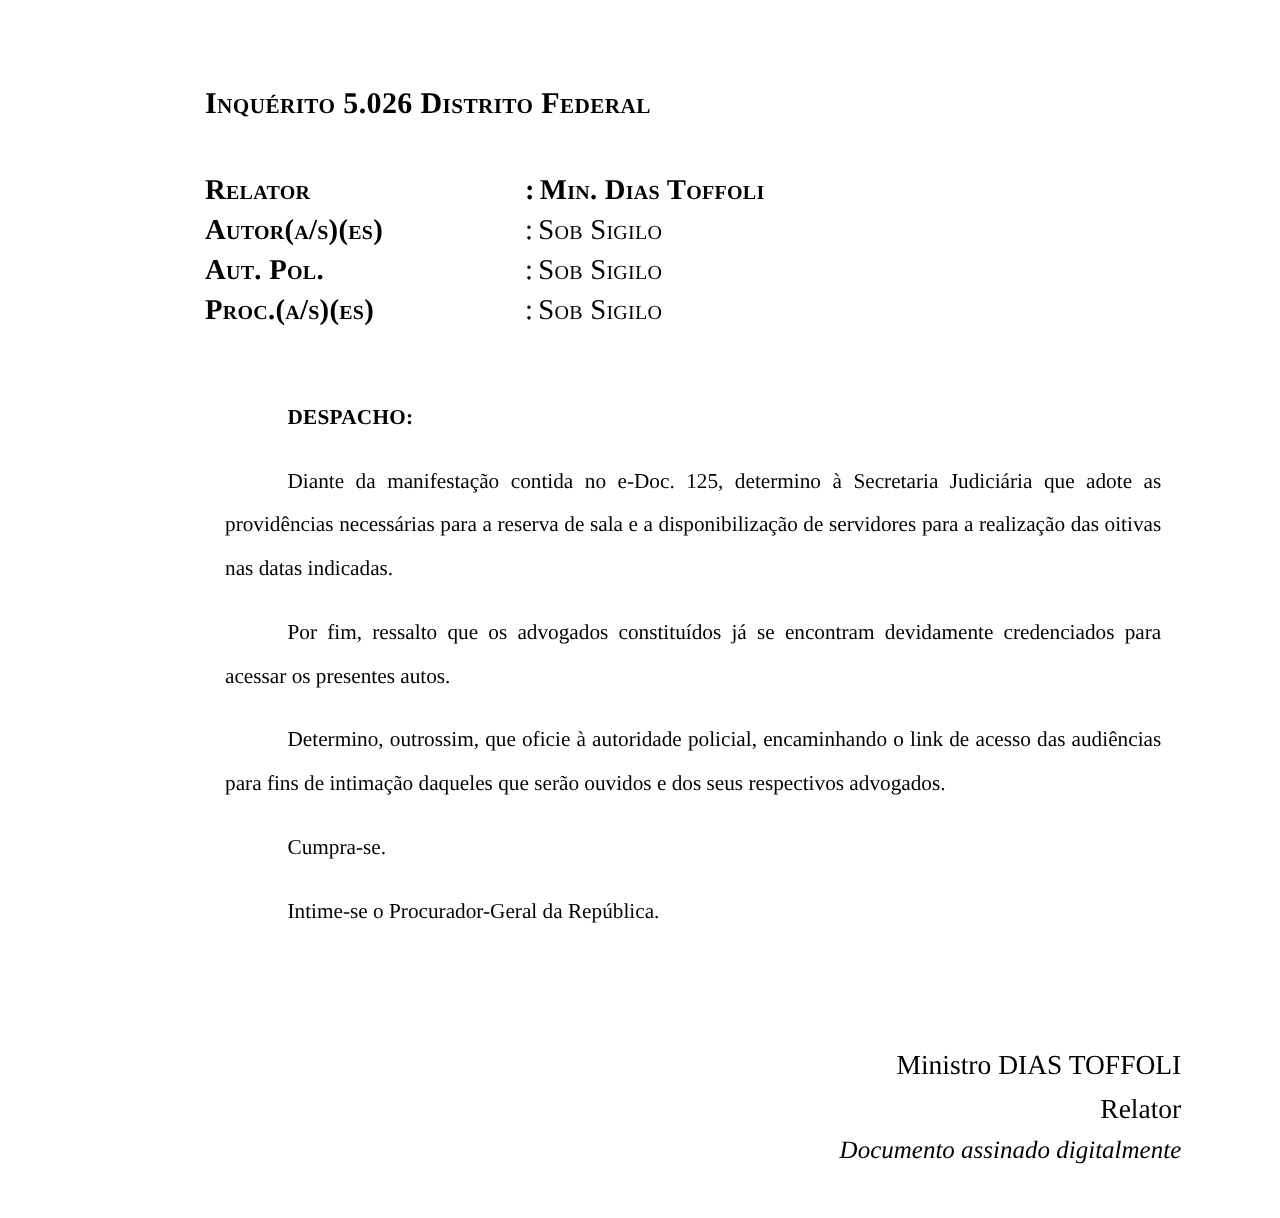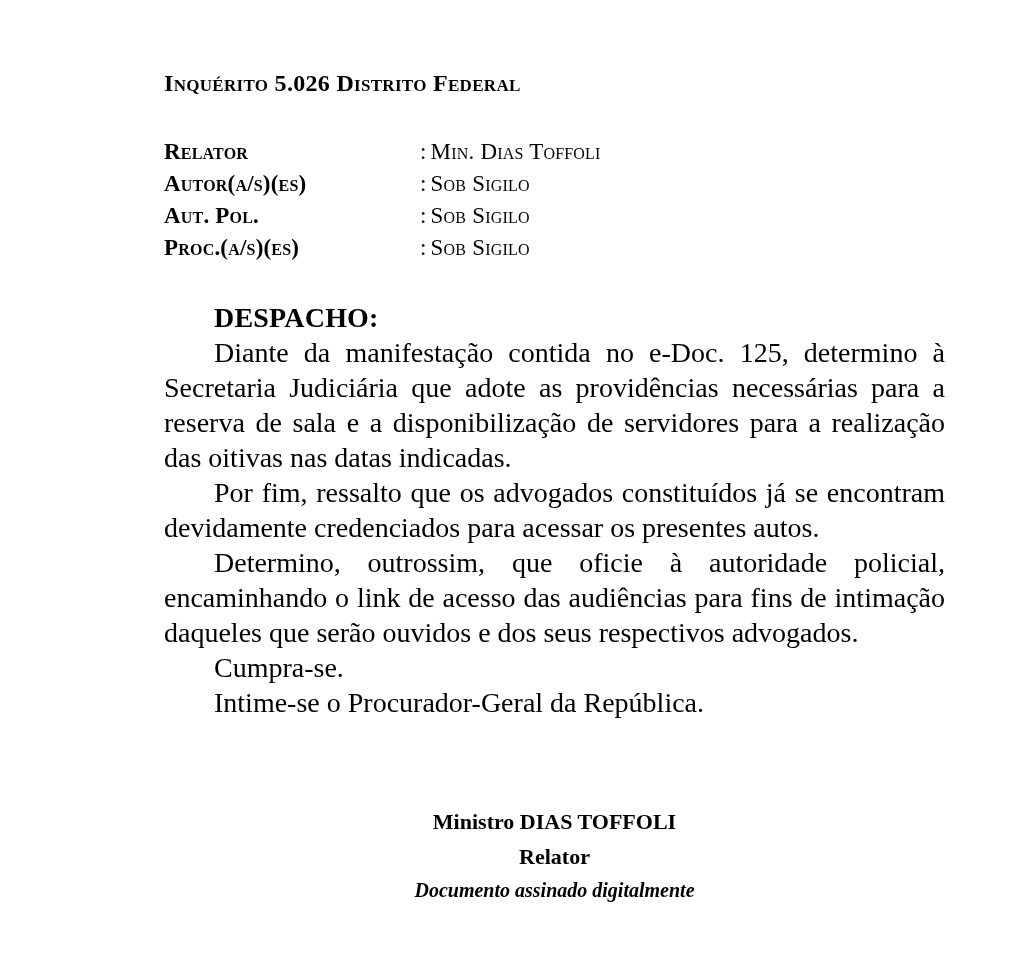--- a/index.html
+++ b/index.html
@@ -56,62 +56,61 @@
   .parties td.label {
     width: 256px;
     font-weight: bold;
     letter-spacing: 0.2px;
   }
   .parties td.value {
     font-weight: normal;
     letter-spacing: 0.2px;
   }
   .parties tr.relator td.value {
-    font-weight: normal;
+    font-weight: bold;
   }
   .colon {
     display: inline-block;
     margin-right: 4px;
   }
 
   
   .body-block {
     position: absolute;
     left: 164px;
     top: 300px;
     width: 781px;
   }
   .body-block p,
   .body-block div.line {
-    margin: 0;
-    font-size: 28px;
+    margin: 16px;
+    font-size: 17px;
     line-height: 35px;
   }
   .heading-despacho {
     font-weight: bold;
     text-indent: 50px;
     letter-spacing: 0.2px;
   }
   .line-plain {
     text-indent: 50px;
   }
   .para {
     text-align: justify;
     text-indent: 50px;
     text-justify: inter-word;
   }
 
   
   .signature {
     position: absolute;
     left: 164px;
-    top: 804px;
+    top: 834px;
     width: 781px;
-    text-align: center;
-    font-weight: bold;
+    text-align: right;
   }
   .signature .sig-name {
     font-size: 22px;
     line-height: 35px;
   }
   .signature .sig-role {
     font-size: 22px;
     line-height: 35px;
   }
   .signature .sig-note {

